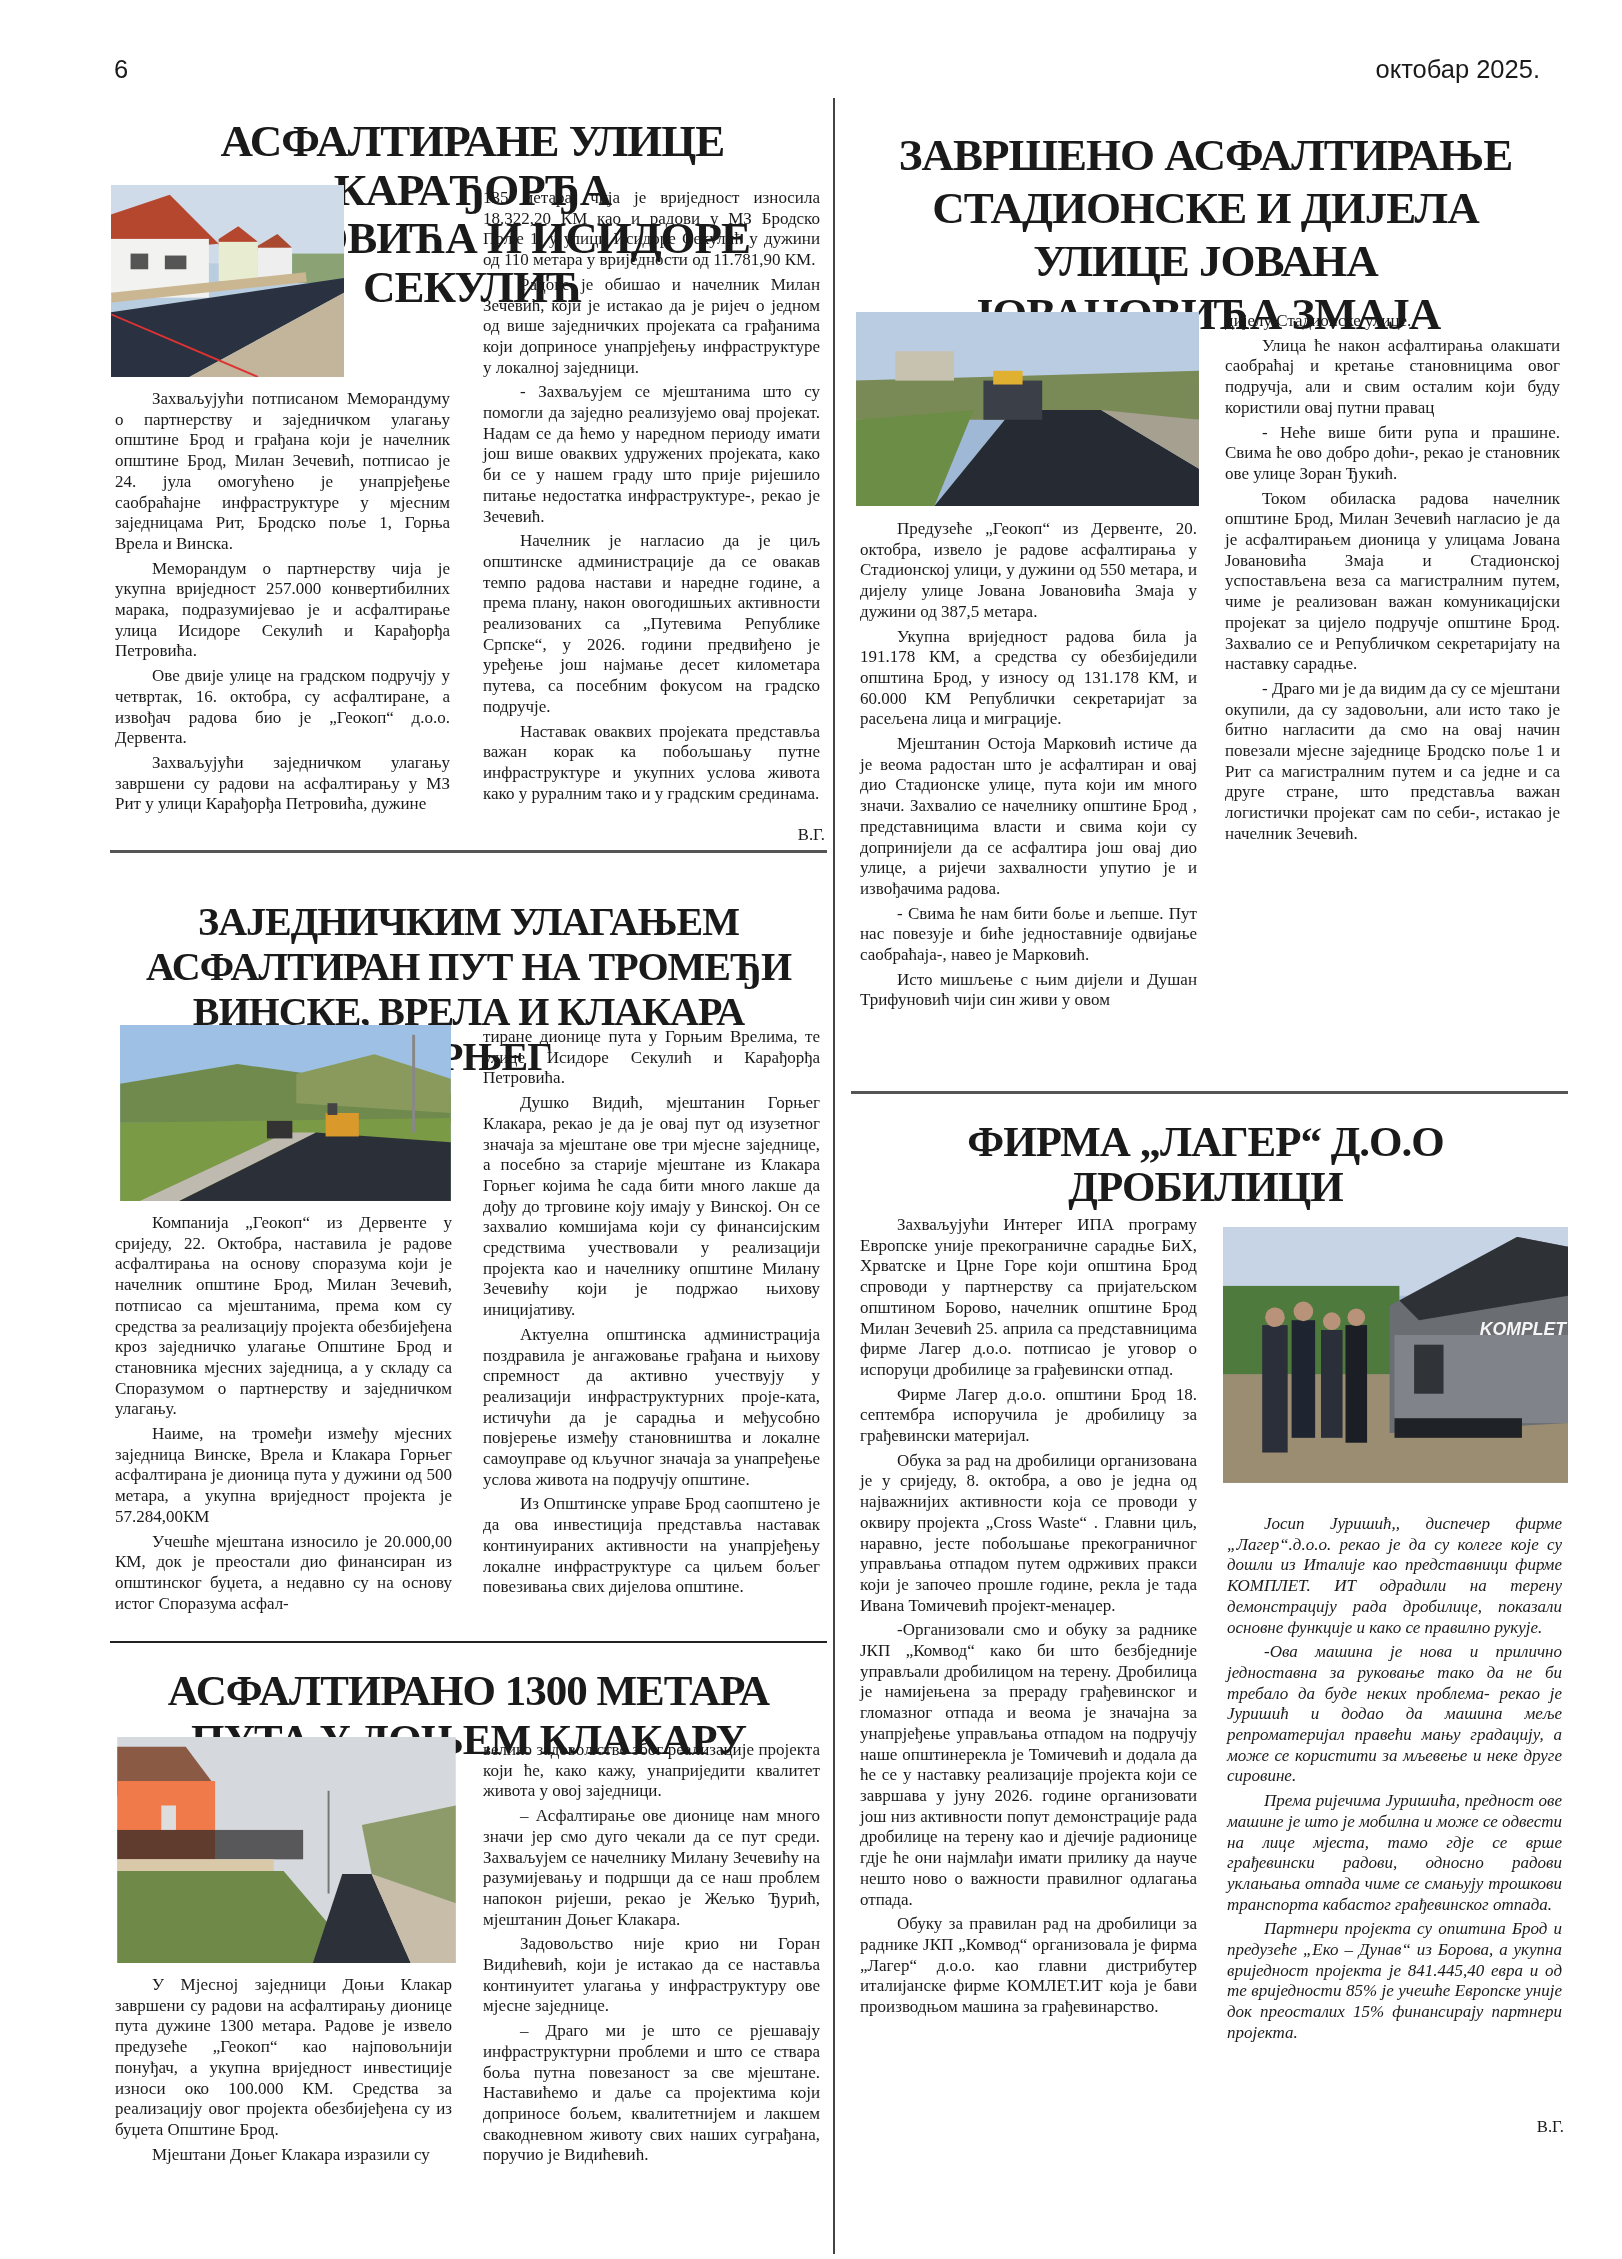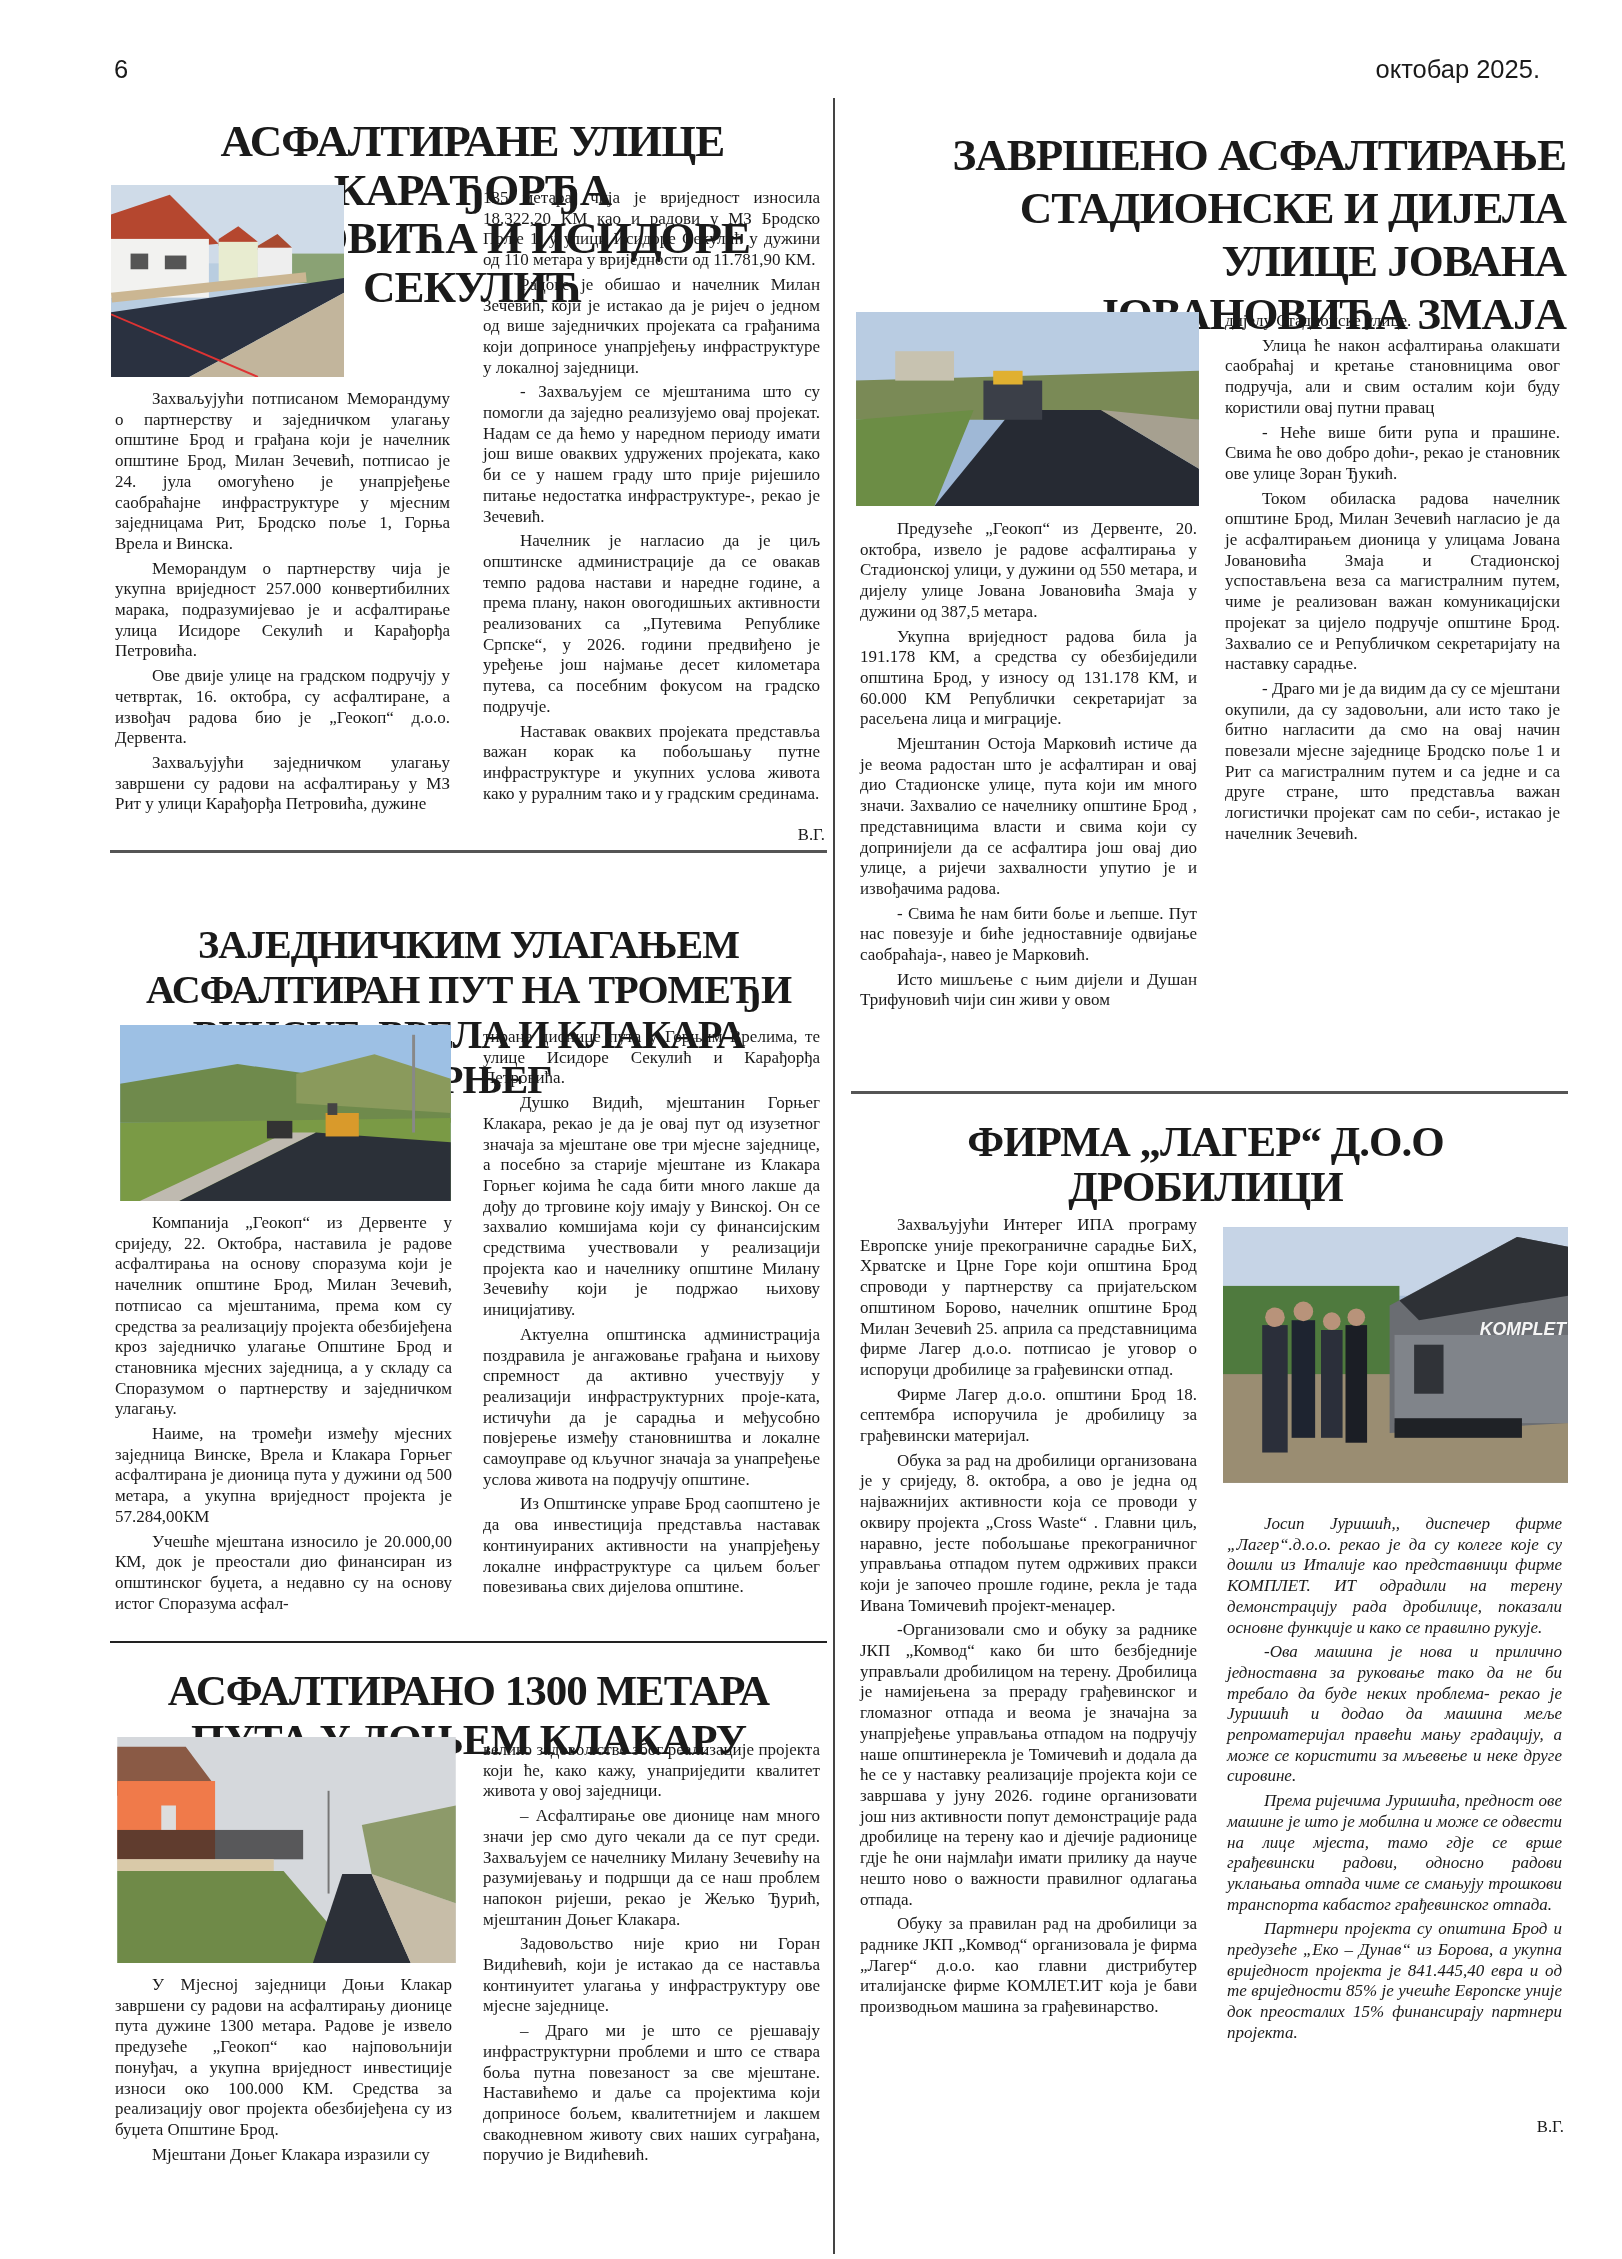--- a/index.html
+++ b/index.html
@@ -63,21 +63,21 @@
     <p>- Захваљујем се мјештанима што су помогли да заједно реализујемо овај пројекат. Надам се да ћемо у наредном периоду имати још више оваквих удружених пројеката, како би се у нашем граду што прије ријешило питање недостатка инфраструктуре-, рекао је Зечевић.</p>
     <p>Начелник је нагласио да је циљ општинске администрације да се овакав темпо радова настави и наредне године, а према плану, након овогодишњих активности реализованих са „Путевима Републике Српске“, у 2026. години предвиђено је уређење још најмање десет километара путева, са посебним фокусом на градско подручје.</p>
     <p>Наставак оваквих пројеката представља важан корак ка побољшању путне инфраструктуре и укупних услова живота како у руралним тако и у градским срединама.</p>
   </div>
   <div class="abs sign" style="left:745px;top:825px;width:80px;">В.Г.</div>
 </section>
 
 <div class="abs rule" style="left:110px;top:850px;width:717px;"></div>
 
 <section>
-  <div class="abs headline hl-big" style="left:110px;top:903px;width:717px;font-size:40px;line-height:45px;text-align:center;">
+  <div class="abs headline hl-big" style="left:110px;top:880px;width:717px;font-size:40px;line-height:45px;text-align:center;">
     <div>ЗАЈЕДНИЧКИМ УЛАГАЊЕМ</div>
     <div>АСФАЛТИРАН ПУТ НА ТРОМЕЂИ</div>
     <div>ВИНСКЕ, ВРЕЛА И КЛАКАРА ГОРЊЕГ</div>
   </div>
   <div class="abs photo" style="left:120px;top:1025px;width:331px;height:176px;">
     <svg width="331" height="176" viewBox="0 0 338 180">
       <rect width="338" height="180" fill="#7fa8d4"></rect>
       <rect y="0" width="338" height="60" fill="#9dc0e4"></rect>
       <polygon points="0,60 120,40 338,70 338,100 0,100" fill="#6f8a4c"></polygon>
       <polygon points="180,50 260,30 338,55 338,90 180,80" fill="#8a9a5c"></polygon>
@@ -131,21 +131,21 @@
   </div>
   <div class="abs col" style="left:479px;top:1736px;width:345px;">
     <p class="noind">велико задовољство због реализације пројекта који ће, како кажу, унаприједити квалитет живота у овој заједници.</p>
     <p>– Асфалтирање ове дионице нам много значи јер смо дуго чекали да се пут среди. Захваљујем се начелнику Милану Зечевићу на разумијевању и подршци да се наш проблем напокон ријеши, рекао је Жељко Ђурић, мјештанин Доњег Клакара.</p>
     <p>Задовољство није крио ни Горан Видићевић, који је истакао да се наставља континуитет улагања у инфраструктуру ове мјесне заједнице.</p>
     <p>– Драго ми је што се рјешавају инфраструктурни проблеми и што се ствара боља путна повезаност за све мјештане. Наставићемо и даље са пројектима који доприносе бољем, квалитетнијем и лакшем свакодневном животу свих наших суграђана, поручио је Видићевић.</p>
   </div>
 </section>
 
 <section>
-  <div class="abs headline hl-big" style="left:845px;top:110px;width:721px;font-size:45px;line-height:53px;text-align:right;">
+  <div class="abs headline hl-big" style="left:845px;top:110px;width:721px;font-size:45px;line-height:53px;">
     <div>ЗАВРШЕНО АСФАЛТИРАЊЕ</div>
     <div>СТАДИОНСКЕ И ДИЈЕЛА</div>
     <div>УЛИЦЕ ЈОВАНА</div>
     <div>ЈОВАНОВИЋА ЗМАЈА</div>
   </div>
   <div class="abs photo" style="left:856px;top:312px;width:343px;height:194px;">
     <svg width="343" height="194" viewBox="0 0 350 198">
       <rect width="350" height="198" fill="#9fb8d6"></rect>
       <rect y="0" width="350" height="70" fill="#b9cce2"></rect>
       <polygon points="0,70 350,60 350,110 0,110" fill="#7a8a56"></polygon>

